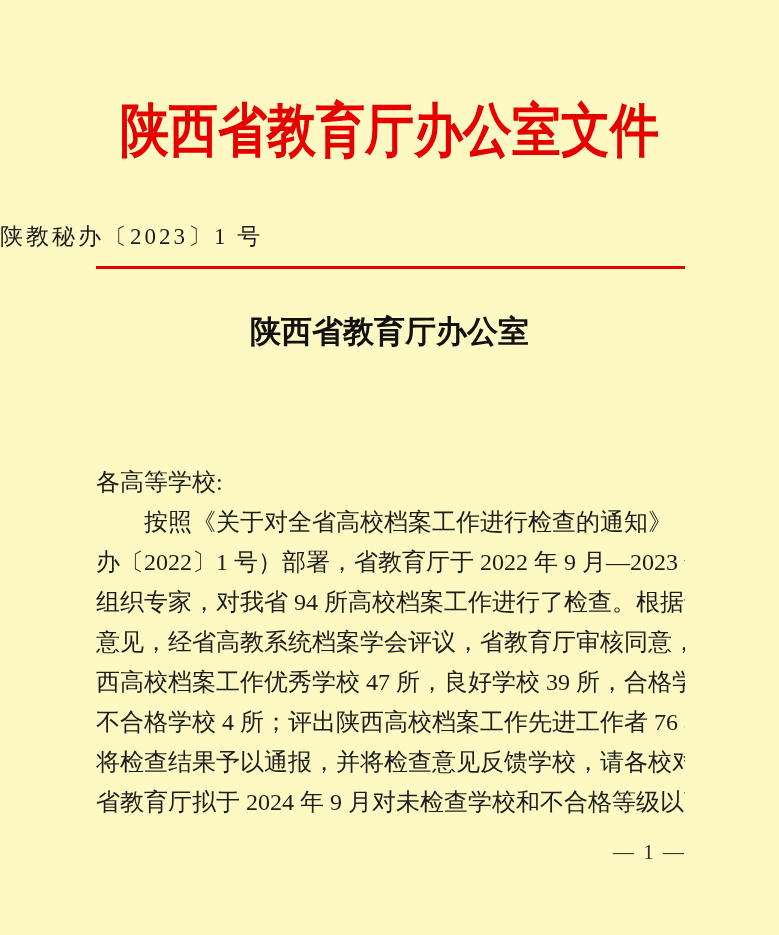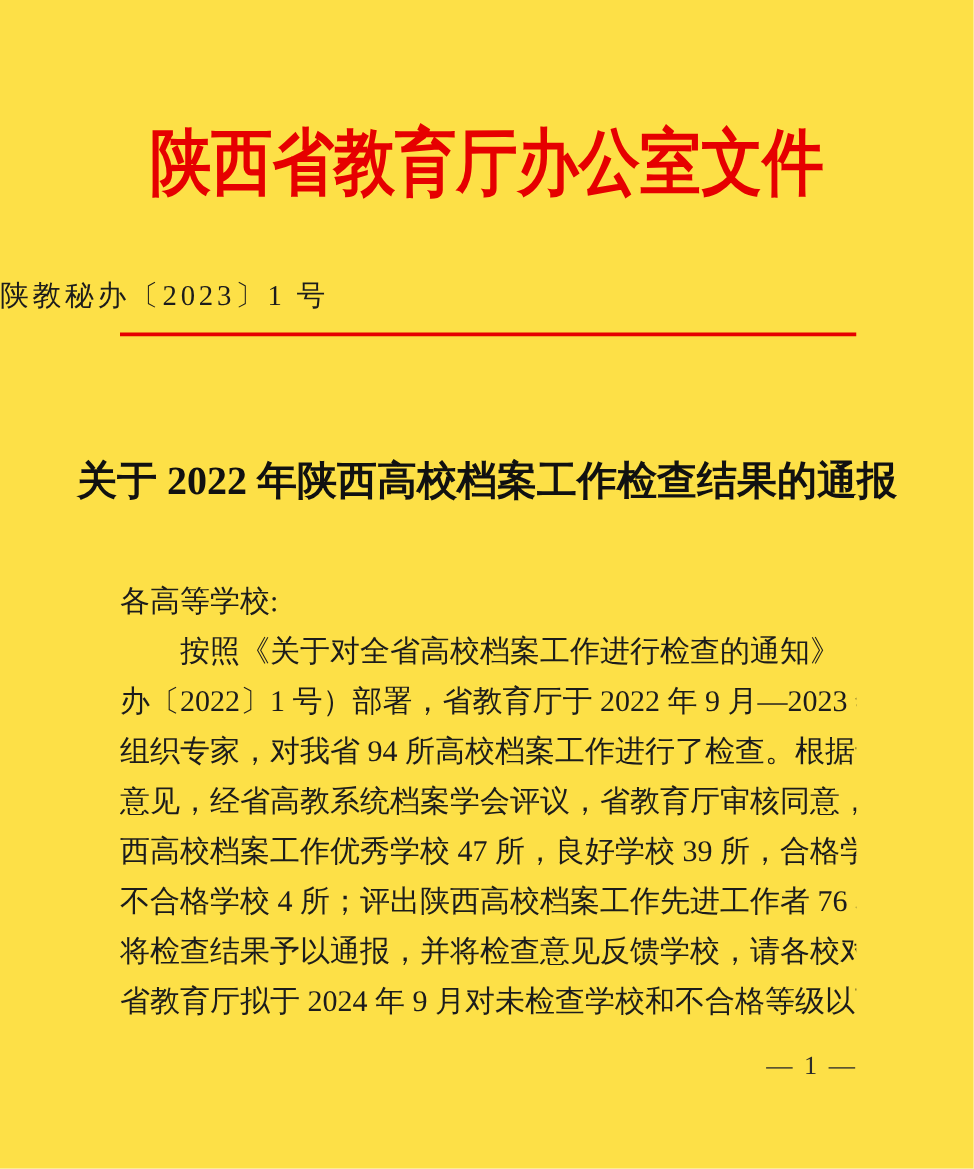--- a/index.html
+++ b/index.html
@@ -7,21 +7,21 @@
   body {
     font-family: "Liberation Serif", "DejaVu Serif", serif;
     width: 779px;
     height: 935px;
     position: relative;
     overflow: hidden;
   }
   .page {
     position: absolute;
     inset: 0;
-    background: #fde047;
+    background: #fef9c3;
   }
   
   .banner-title {
     position: absolute;
     top: 92px;
     left: 0;
     width: 100%;
     text-align: center;
     color: #e60000;
     font-size: 49px;
@@ -117,22 +117,22 @@
 <body>
 
 <div class="page">
 
   <div class="banner-title">陕西省教育厅办公室文件</div>
 
   <div class="doc-number">陕教秘办〔2023〕1 号</div>
 
   <div class="red-rule"></div>
 
+  <div class="doc-title-1">陕西省教育厅办公室</div>
 
-  <div class="doc-title-2">关于 2022 年陕西高校档案工作检查结果的通报</div>
 
   <div class="body-block">
     <div class="body-line salutation">各高等学校:</div>
     <div class="body-line indent">按照《关于对全省高校档案工作进行检查的通知》（陕教秘</div>
     <div class="body-line">办〔2022〕1 号）部署，省教育厅于 2022 年 9 月—2023 年 4 月</div>
     <div class="body-line">组织专家，对我省 94 所高校档案工作进行了检查。根据专家组</div>
     <div class="body-line">意见，经省高教系统档案学会评议，省教育厅审核同意，评出陕</div>
     <div class="body-line">西高校档案工作优秀学校 47 所，良好学校 39 所，合格学校 4 所，</div>
     <div class="body-line">不合格学校 4 所；评出陕西高校档案工作先进工作者 76 名。现</div>
     <div class="body-line">将检查结果予以通报，并将检查意见反馈学校，请各校对标整改。</div>

